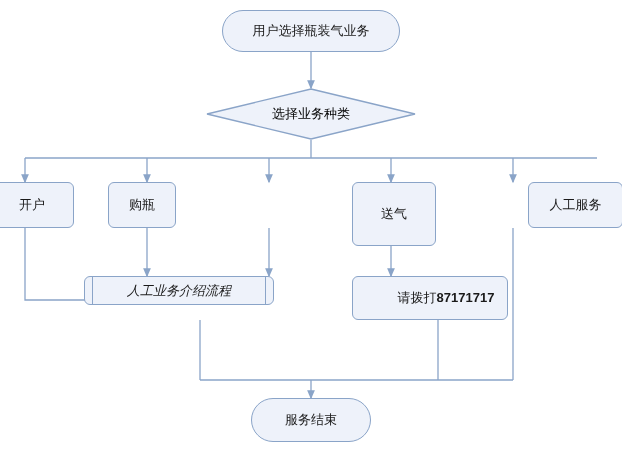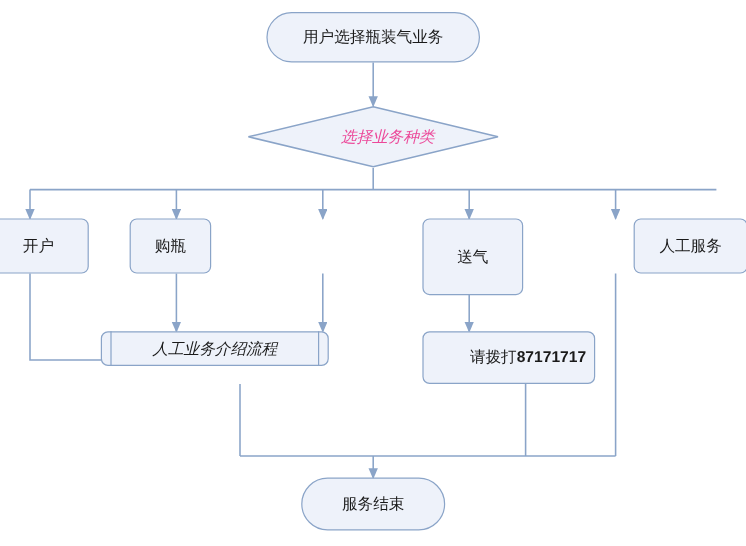--- a/index.html
+++ b/index.html
@@ -51,31 +51,30 @@
   .diamond-wrap {
     position: absolute;
   }
   .diamond-wrap svg {
     position: absolute;
     left: 0;
     top: 0;
   }
   .diamond-label {
     position: absolute;
-    left: 12px;
+    left: 0;
     top: 0;
     width: 100%;
     height: 100%;
     display: flex;
     align-items: center;
     justify-content: center;
     font-size: 13px;
-    color: #ec4899;
+    color: #000000;
     white-space: nowrap;
-    font-style: italic;
   }
   .predef {
     position: absolute;
     box-sizing: border-box;
     background: #eef2fa;
     border: 1px solid #8aa4c8;
     border-radius: 6px;
   }
   .predef .inner-left,
   .predef .inner-right {
@@ -167,21 +166,21 @@
   <div class="node rounded" style="left:528px; top:182px; width:95px; height:46px;">
     <span class="node-label">人工服务</span>
   </div>
 
   <div class="predef" style="left:84px; top:276px; width:190px; height:29px;font-style:italic;">
     <div class="inner-left"></div>
     <div class="inner-right"></div>
     <div class="predef-label">人工业务介绍流程</div>
   </div>
 
-  <div class="node rounded" style="left:352px; top:276px; width:144px; height:44px;padding-left:32px;">
+  <div class="node rounded" style="left:352px; top:276px; width:156px; height:44px;padding-left:32px;">
     <span class="node-label"><span>请拨打</span><span class="bold-num">87171717</span></span>
   </div>
 
   <div class="node terminator" style="left:251px; top:398px; width:120px; height:44px;">
     <span class="node-label">服务结束</span>
   </div>
 
 </div>
 
 </body></html>

